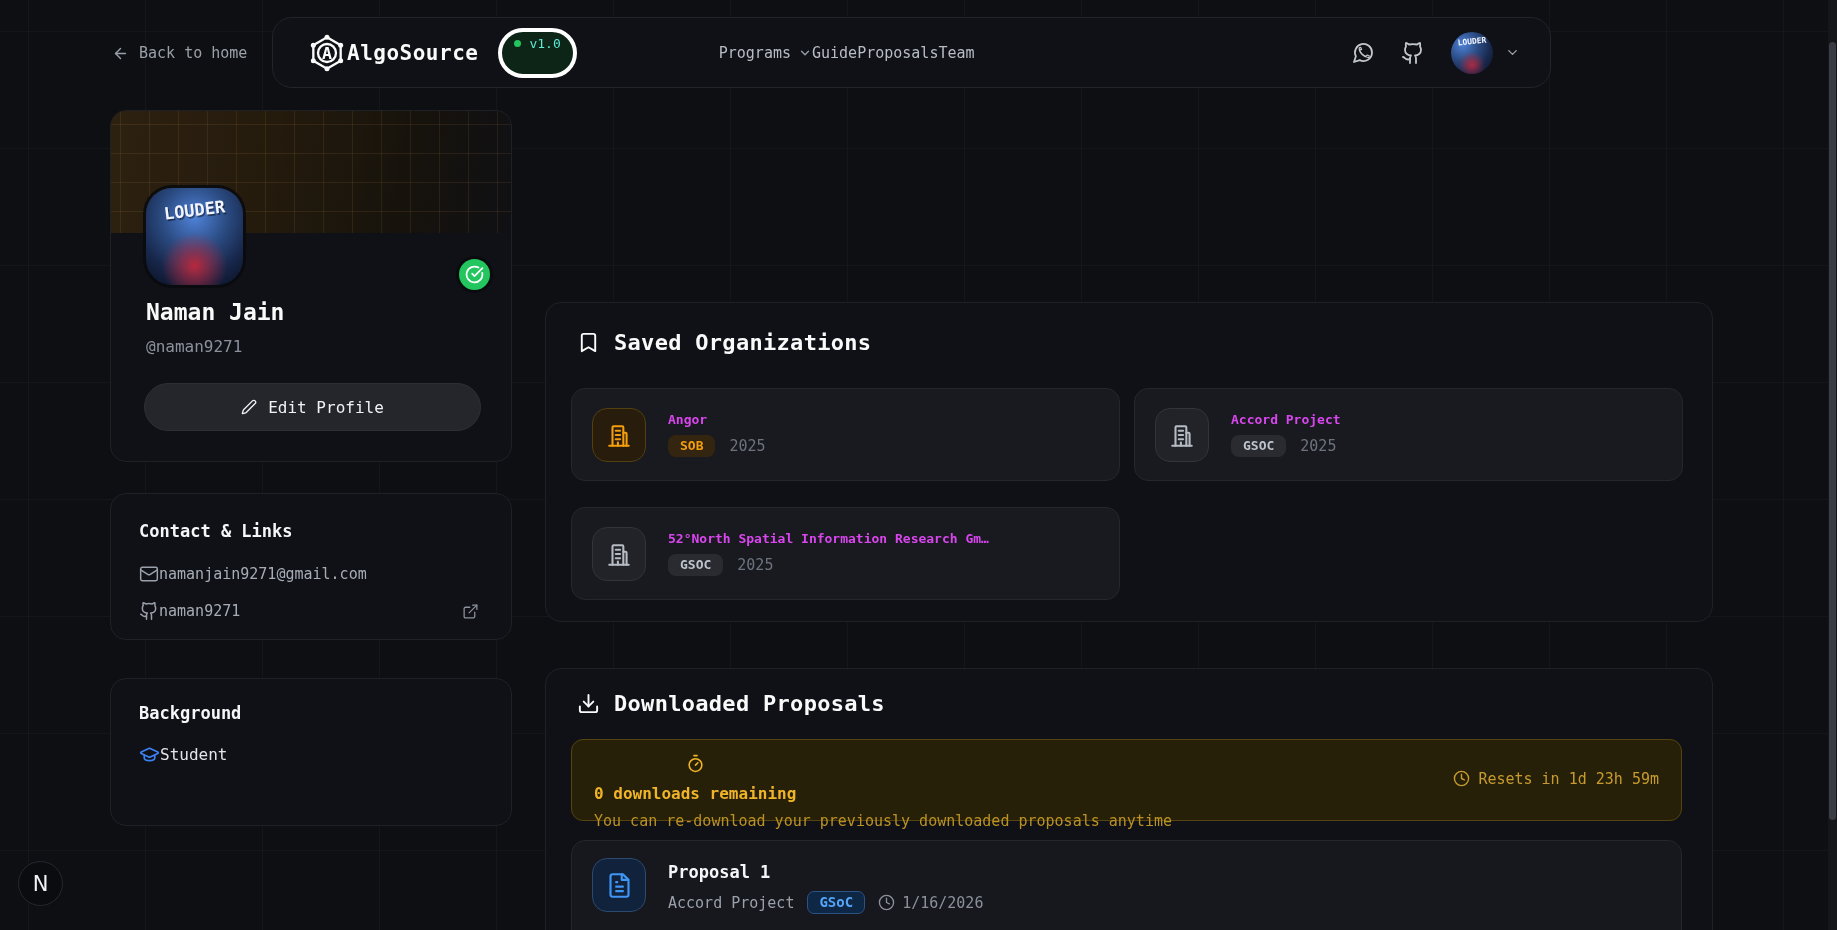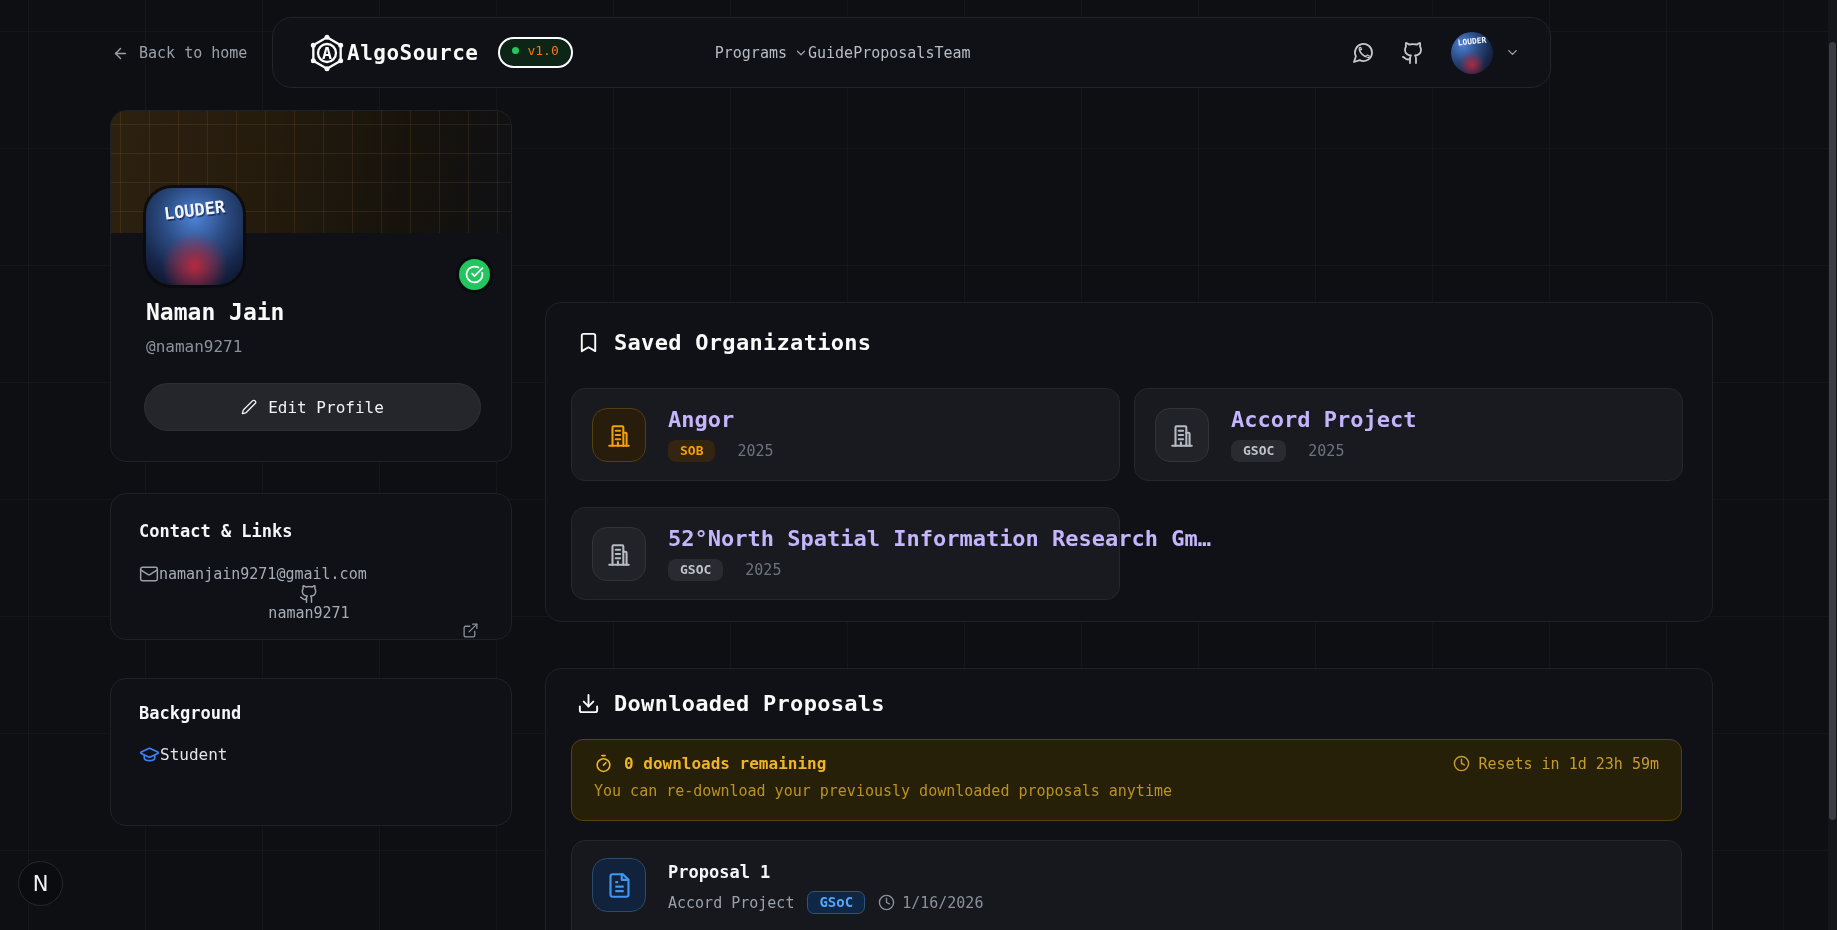--- a/index.html
+++ b/index.html
@@ -17,22 +17,22 @@
 
   
   .back-home { position:absolute; left:112px; top:44px; display:flex; align-items:center; gap:10px;
     color:#9aa0aa; font-size:15px; cursor:pointer; }
   .navbar { position:absolute; left:272px; top:17px; width:1279px; height:71px;
     background:#101116; border:1px solid #22242b; border-radius:20px;
     display:flex; align-items:center; padding:0 30px 0 34px; }
   .brand { display:flex; align-items:center; }
   .brand-name { font-size:21px; font-weight:bold; color:#fafafa; letter-spacing:.5px; }
   .ver-badge { margin-left:20px; display:flex; align-items:center; gap:8px;
-    background:#0c2517; border:2px solid #ffffff; border-radius:999px;
-    padding:4px 12px 8px; font-size:13px; color:#f97316; }
+    background:#0c2517; border:4px solid #ffffff; border-radius:999px;
+    padding:4px 12px 23px; font-size:13px; color:#5eead4; }
   .ver-dot { width:7px; height:7px; border-radius:50%; background:#22c55e; }
   .nav-links { display:flex; align-items:center; margin-left:142px; }
   .nav-link { display:flex; align-items:center; gap:7px; color:#b7bcc5; font-size:15px; cursor:pointer; }
   .nav-right { margin-left:auto; display:flex; align-items:center; gap:26px; }
   .nav-icon { color:#c3c8cf; cursor:pointer; }
   .avatar-wrap { display:flex; align-items:center; gap:12px; cursor:pointer; }
   .avatar { width:42px; height:42px; border-radius:50%; overflow:hidden; position:relative;
     background:
       radial-gradient(circle at 50% 78%, rgba(185,40,60,.9) 0%, rgba(185,40,60,0) 34%),
       radial-gradient(circle at 28% 30%, #4f82d8 0%, #2a4a80 38%, #17264a 68%, #0c1326 100%); }
@@ -79,32 +79,32 @@
   .prog-badge { height:38px; padding:0 22px; border-radius:10px; background:#101f38; border:1px solid #223d60;
     color:#519cf6; font-size:17px; font-weight:bold; display:flex; align-items:center; cursor:pointer; }
 
   
   .org-card { position:absolute; width:549px; height:93px; background:#191a1f; border:1px solid #25272d;
     border-radius:14px; display:flex; align-items:center; padding:0 20px; gap:22px; cursor:pointer; }
   .tile { width:54px; height:54px; border-radius:15px; display:flex; align-items:center; justify-content:center; flex:0 0 auto; }
   .tile-orange { background:#281d0c; border:1px solid #52400f; color:#f59e0b; }
   .tile-gray { background:#222329; border:1px solid #32343b; color:#b6bcc4; }
   .tile-blue { background:#11233c; border:1px solid #2b4a6e; color:#3f96f5; }
-  .org-name { font-size:22px; font-weight:bold; color:#c4b5fd; white-space:nowrap; }
-  .org-meta { display:flex; align-items:center; gap:22px; margin-top:8px; }
+  .org-name { font-size:13px; font-weight:bold; color:#d946ef; white-space:nowrap; }
+  .org-meta { display:flex; align-items:center; gap:14px; margin-top:8px; }
   .mini-badge { font-size:13px; font-weight:bold; padding:3px 12px 4px; border-radius:8px; }
   .mb-orange { background:#342510; color:#f59e0b; }
   .mb-gray { background:#292b31; color:#bfc4cc; }
   .year { font-size:15px; color:#6d737e; }
 
   
   .warn-banner { position:absolute; left:25px; top:70px; width:1111px; height:82px; border-radius:12px;
     background:#272008; border:1px solid #564310; padding:14px 22px 0; }
   .warn-line1 { display:flex; align-items:center; }
-  .warn-main { display:flex; align-items:center; gap:11px; color:#f0b429; font-size:16px; font-weight:bold; }
+  .warn-main { display:flex; align-items:center; gap:11px; color:#f0b429; font-size:16px; font-weight:bold;flex-direction:column; }
   .warn-reset { margin-left:auto; display:flex; align-items:center; gap:8px; color:#c79b2e; font-size:15px; }
   .warn-note { margin-top:9px; color:#bb9222; font-size:15px; }
   .prop-card { position:absolute; left:25px; top:171px; width:1111px; height:120px; background:#17181d;
     border:1px solid #24262c; border-radius:14px; display:flex; align-items:flex-start; padding:17px 20px 0; gap:22px; cursor:pointer; }
   .prop-name { font-size:17px; font-weight:bold; color:#f5f6f8; margin-top:4px; }
   .prop-meta { display:flex; align-items:center; gap:13px; margin-top:9px; color:#9ba1ab; font-size:15px; }
   .gsoc-badge { background:#0e2745; border:1px solid #2b5384; color:#55a4f7; font-size:14px; font-weight:bold;
     padding:2px 11px 3px; border-radius:7px; }
   .meta-clock { display:flex; align-items:center; gap:7px; color:#8b919c; }
 
@@ -225,21 +225,21 @@
     <div class="side-title">Contact &amp; Links</div>
     <div class="side-row" style="margin-top:23px;">
       <span>
         <svg width="20" height="20" viewBox="0 0 24 24" fill="none" stroke="#9ba1ab" stroke-width="1.8" stroke-linecap="round" stroke-linejoin="round">
             <rect x="2" y="4" width="20" height="16" rx="2"></rect>
             <path d="m22 7-8.97 5.7a1.94 1.94 0 0 1-2.06 0L2 7"></path>
           </svg>
       </span>
       <span>namanjain9271@gmail.com</span>
     </div>
-    <div class="side-row" style="flex-direction:column;">
+    <div class="side-row" style="margin-top:17px;">
       <span>
         <svg width="20" height="20" viewBox="0 0 24 24" fill="none" stroke="#9ba1ab" stroke-width="1.8" stroke-linecap="round" stroke-linejoin="round">
           <path d="M15 22v-4a4.8 4.8 0 0 0-1-3.5c3 0 6-2 6-5.5.08-1.25-.27-2.48-1-3.5.28-1.15.28-2.35 0-3.5 0 0-1 0-3 1.5-2.64-.5-5.36-.5-8 0C6 2 5 2 5 2c-.3 1.15-.3 2.35 0 3.5A5.4 5.4 0 0 0 4 9c0 3.5 3 5.5 6 5.5-.39.49-.68 1.05-.85 1.65-.17.6-.22 1.23-.15 1.85v4"></path>
           <path d="M9 18c-4.51 2-5-2-7-2"></path>
         </svg>
       </span>
       <span>naman9271</span>
       <span class="ext">
         <svg width="17" height="17" viewBox="0 0 24 24" fill="none" stroke="currentColor" stroke-width="1.8" stroke-linecap="round" stroke-linejoin="round">
             <path d="M15 3h6v6"></path>

